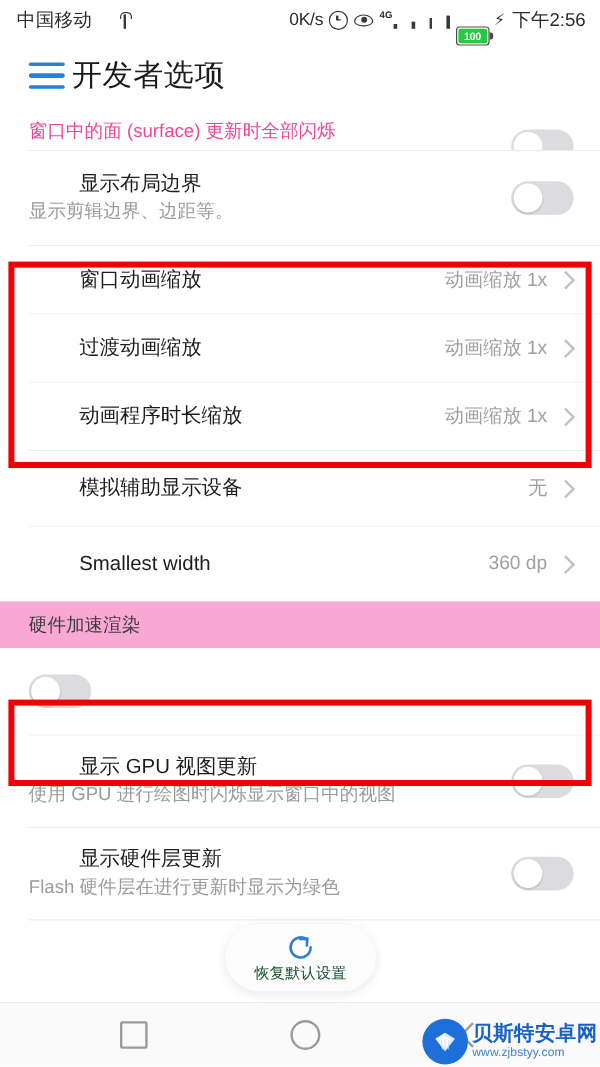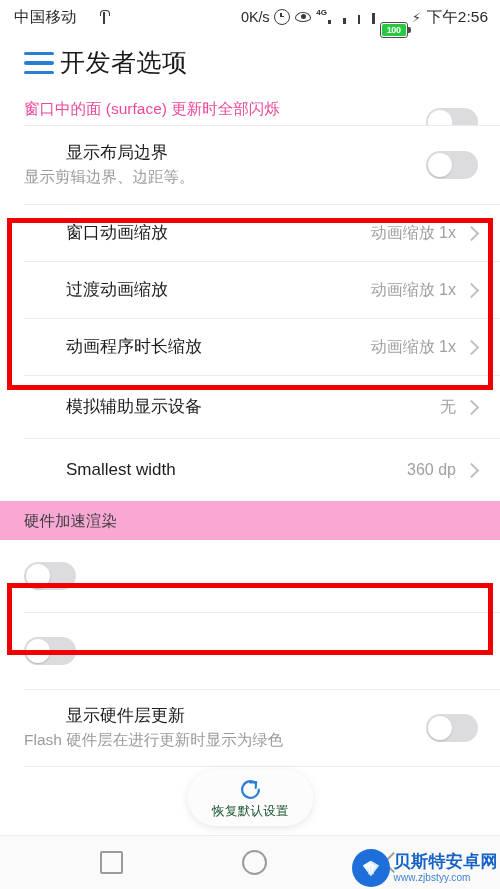--- a/index.html
+++ b/index.html
@@ -423,20 +423,24 @@
     <div class="row" style="height:72px">
       <div class="right">
         <div class="toggle">
             <span class="knob"></span>
           </div>
       </div>
     </div>
     <div class="divider"></div>
 
     <div class="row" style="height:76px">
+      <div class="texts">
+        <div class="title">显示 GPU 视图更新</div>
+        <div class="subtitle">使用 GPU 进行绘图时闪烁显示窗口中的视图</div>
+      </div>
       <div class="right">
         <div class="toggle">
             <span class="knob"></span>
           </div>
       </div>
     </div>
     <div class="divider"></div>
 
     <div class="row" style="height:76px">
       <div class="texts">

